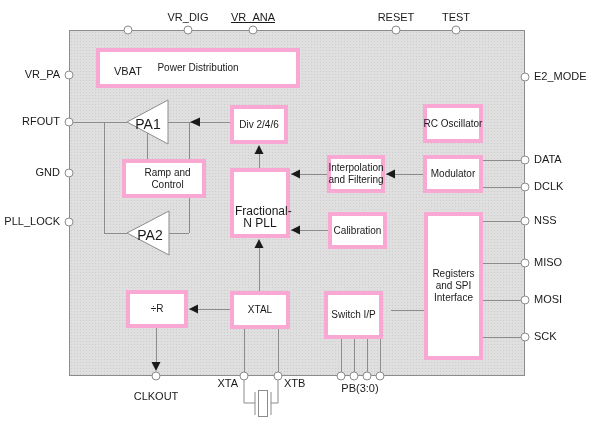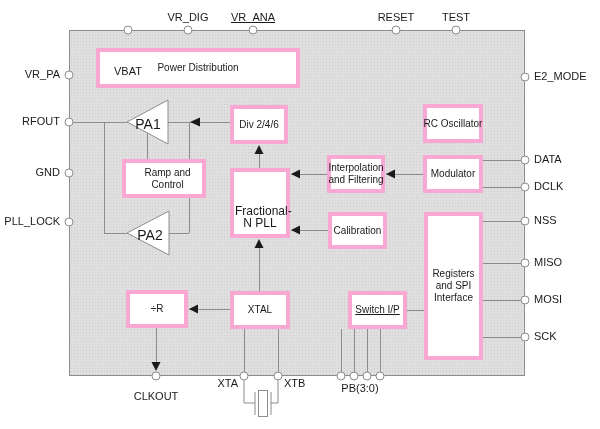--- a/index.html
+++ b/index.html
@@ -166,21 +166,21 @@
   </div>
 
   <div class="block" style="left:424px;top:212px;width:59px;height:148px;">
     <span>Registers and SPI Interface</span>
   </div>
 
   <div class="block" style="left:423px;top:155px;width:60px;height:38px;">
     <span class="nowrap">Modulator</span>
   </div>
 
-  <div class="block" style="left:348px;top:291px;width:59px;height:38px;text-decoration:underline;">
+  <div class="block" style="left:324px;top:291px;width:59px;height:48px;">
     <span class="nowrap">Switch I/P</span>
   </div>
 
   <div class="block" style="left:230px;top:291px;width:60px;height:38px;">
     <span class="nowrap">XTAL</span>
   </div>
 
   <div class="block" style="left:126px;top:290px;width:62px;height:38px;">
     <span class="nowrap">÷R</span>
   </div>

